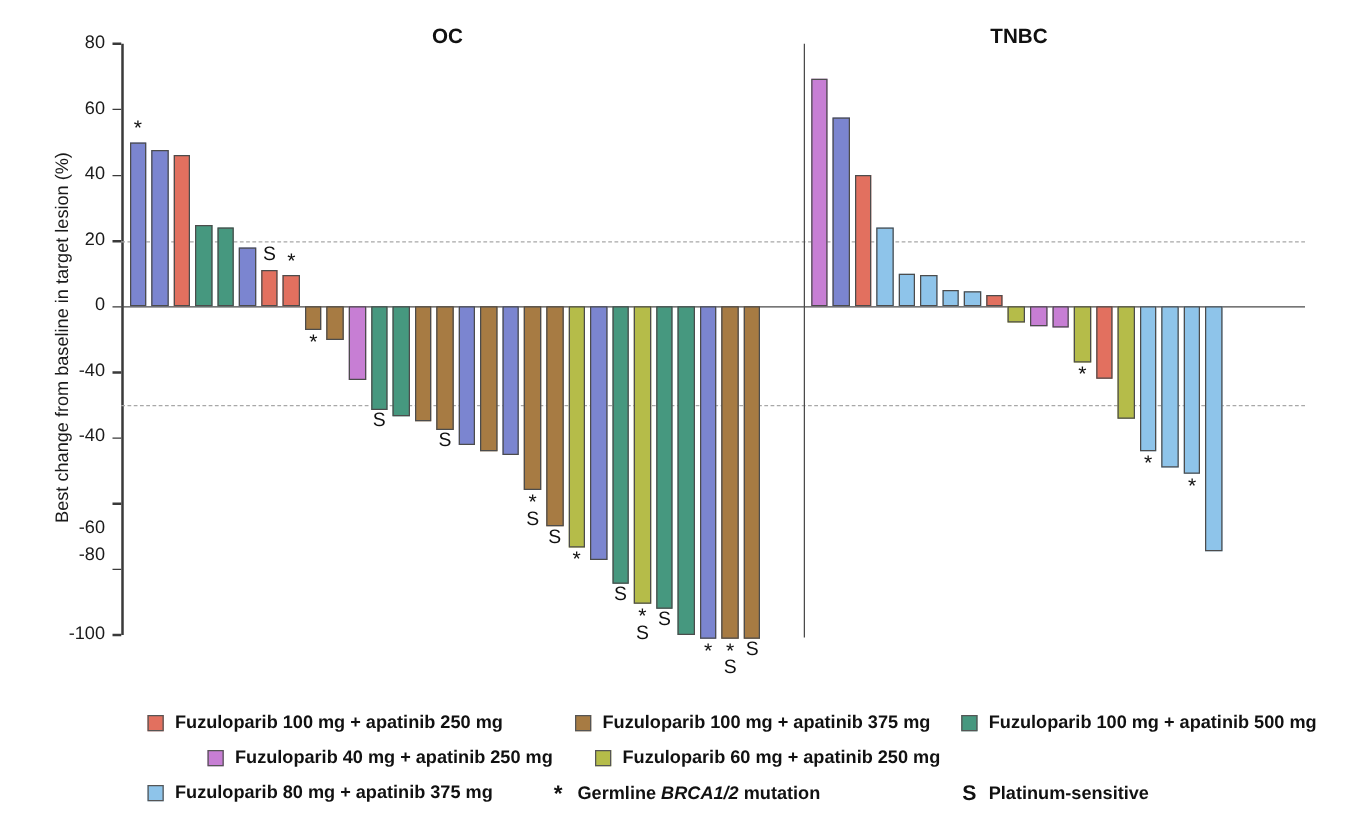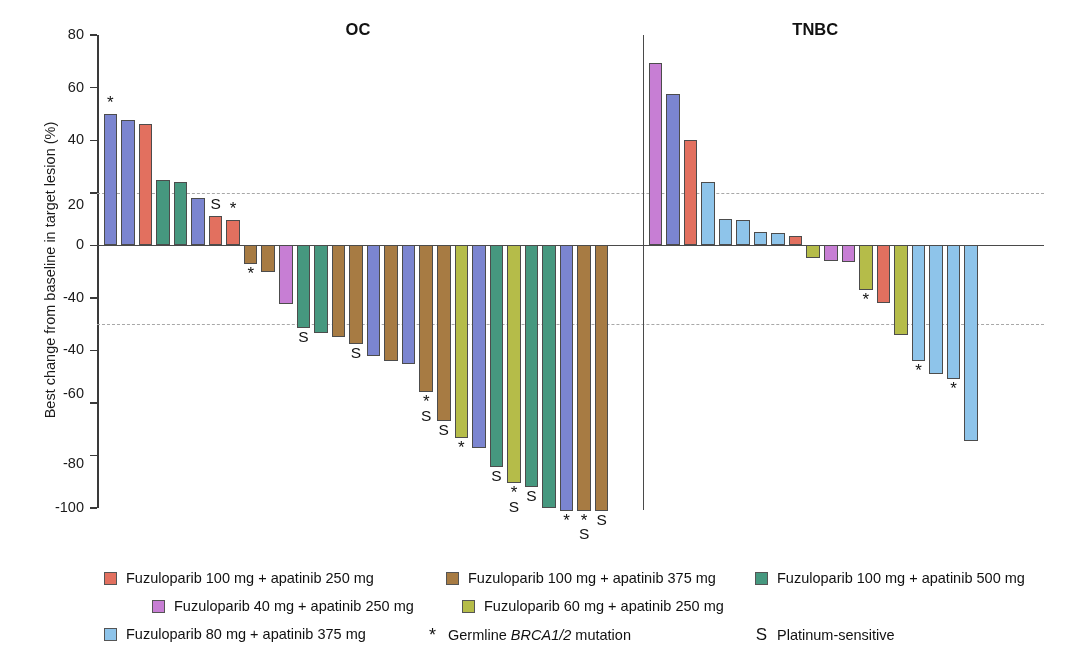--- a/index.html
+++ b/index.html
@@ -64,22 +64,22 @@
     color: #111;
     text-align: center;
     line-height: 1;
     white-space: nowrap;
   }
   .mark-star { font-size: 17px; }
 
   
   #legend {
     position: absolute;
-    left: 0; top: 556px;
-    width: 952px; height: 104px;
+    left: 14px; top: 556px;
+    width: 952px; height: 104px; font-weight: bold;
   }
   .legend-row { position: absolute; display: flex; align-items: center; }
   .legend-swatch {
     width: 13px; height: 13px;
     border: 1.1px solid #555;
     margin-right: 9px;
     flex: 0 0 auto;
   }
   .legend-text { font-size: 14.5px; color: #111; white-space: nowrap; }
   .legend-text i { font-style: italic; }
@@ -99,31 +99,31 @@
     <div class="y-axis-title">Best change from baseline in target lesion (%)</div>
     <div id="y-axis-line" class="axis-line"></div>
     <div id="ticks">
         <div class="tick-mark" style="top: 34.4px;"></div>
         <div class="tick-label-box" style="top: 26.1px;">80</div>
         <div class="tick-mark" style="top: 86.95px;"></div>
         <div class="tick-label-box" style="top: 78.65px;">60</div>
         <div class="tick-mark" style="top: 139.5px;"></div>
         <div class="tick-label-box" style="top: 131.2px;">40</div>
         <div class="tick-mark" style="top: 192.05px;"></div>
-        <div class="tick-label-box" style="top: 183.75px; margin-top: 12px;">20</div>
+        <div class="tick-label-box" style="top: 183.75px;">20</div>
         <div class="tick-mark" style="top: 244.6px;"></div>
         <div class="tick-label-box" style="top: 236.3px;">0</div>
         <div class="tick-mark" style="top: 297.15px;"></div>
         <div class="tick-label-box" style="top: 288.85px;">-40</div>
         <div class="tick-mark" style="top: 349.7px;"></div>
         <div class="tick-label-box" style="top: 341.4px;">-40</div>
         <div class="tick-mark" style="top: 402.25px;"></div>
-        <div class="tick-label-box" style="top: 385px;">-60</div>
+        <div class="tick-label-box" style="top: 414px;">-60</div>
         <div class="tick-mark" style="top: 454.8px;"></div>
-        <div class="tick-label-box" style="top: 455px;">-80</div>
+        <div class="tick-label-box" style="top: 436px;">-80</div>
         <div class="tick-mark" style="top: 507.35px;"></div>
         <div class="tick-label-box" style="top: 499.05px;">-100</div>
       </div>
     <div id="reflines">
         <div class="ref-line" style="top: 192.75px;"></div>
         <div class="ref-line" style="top: 324.125px;"></div>
       </div>
     <div id="zero-line" class="axis-line"></div>
     <div id="divider-line" class="axis-line"></div>
 

